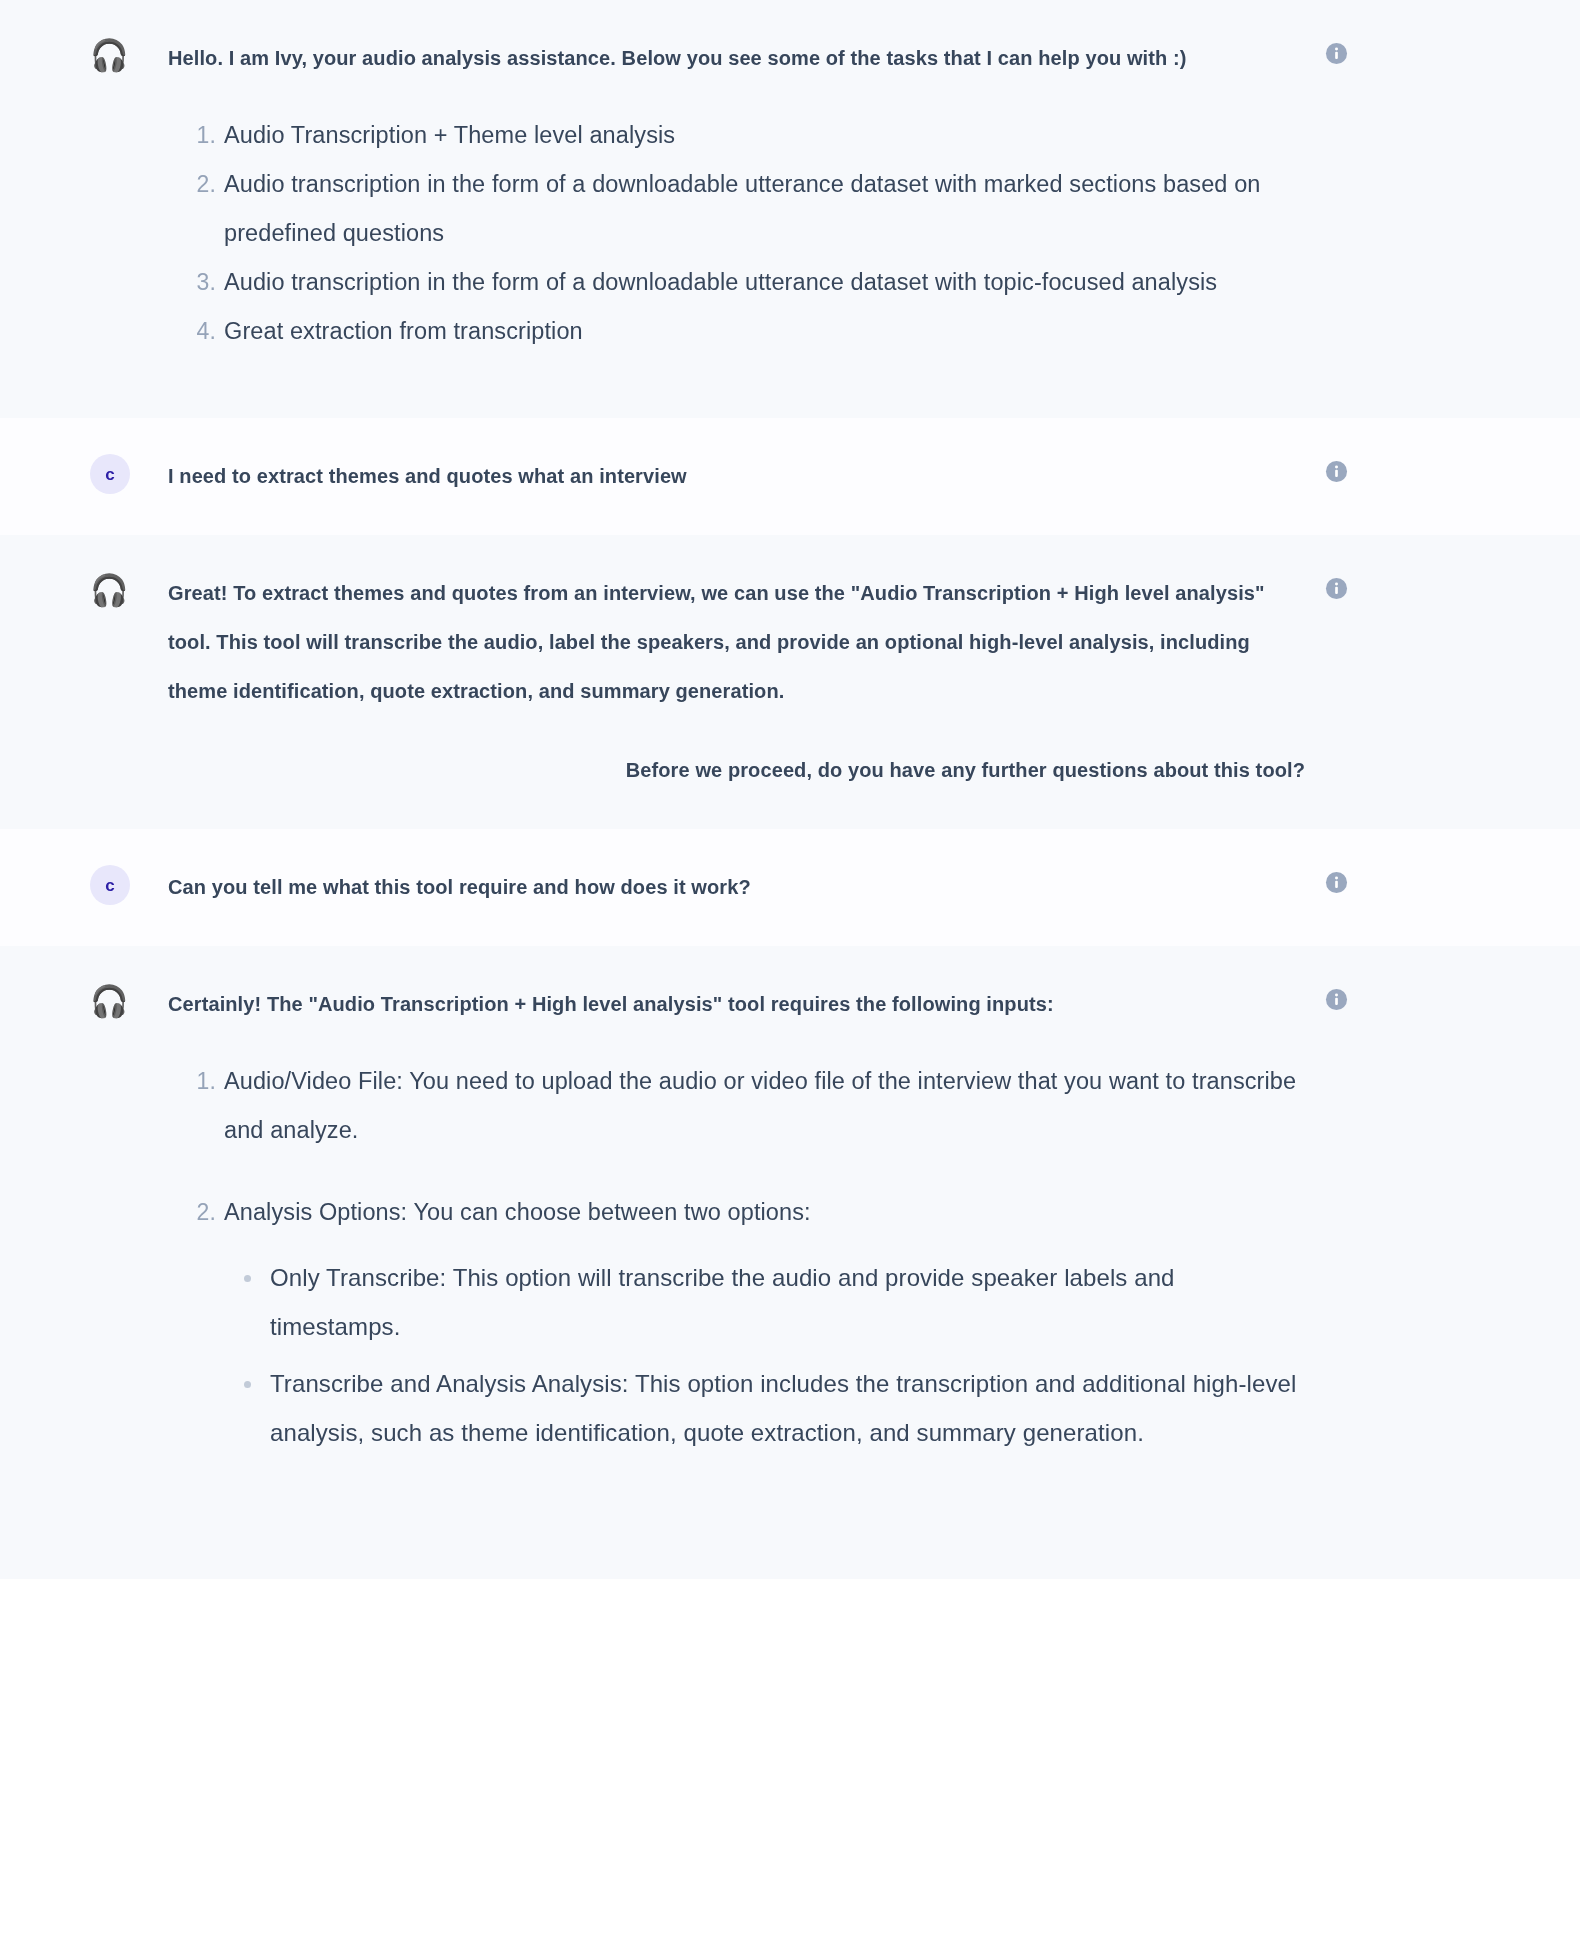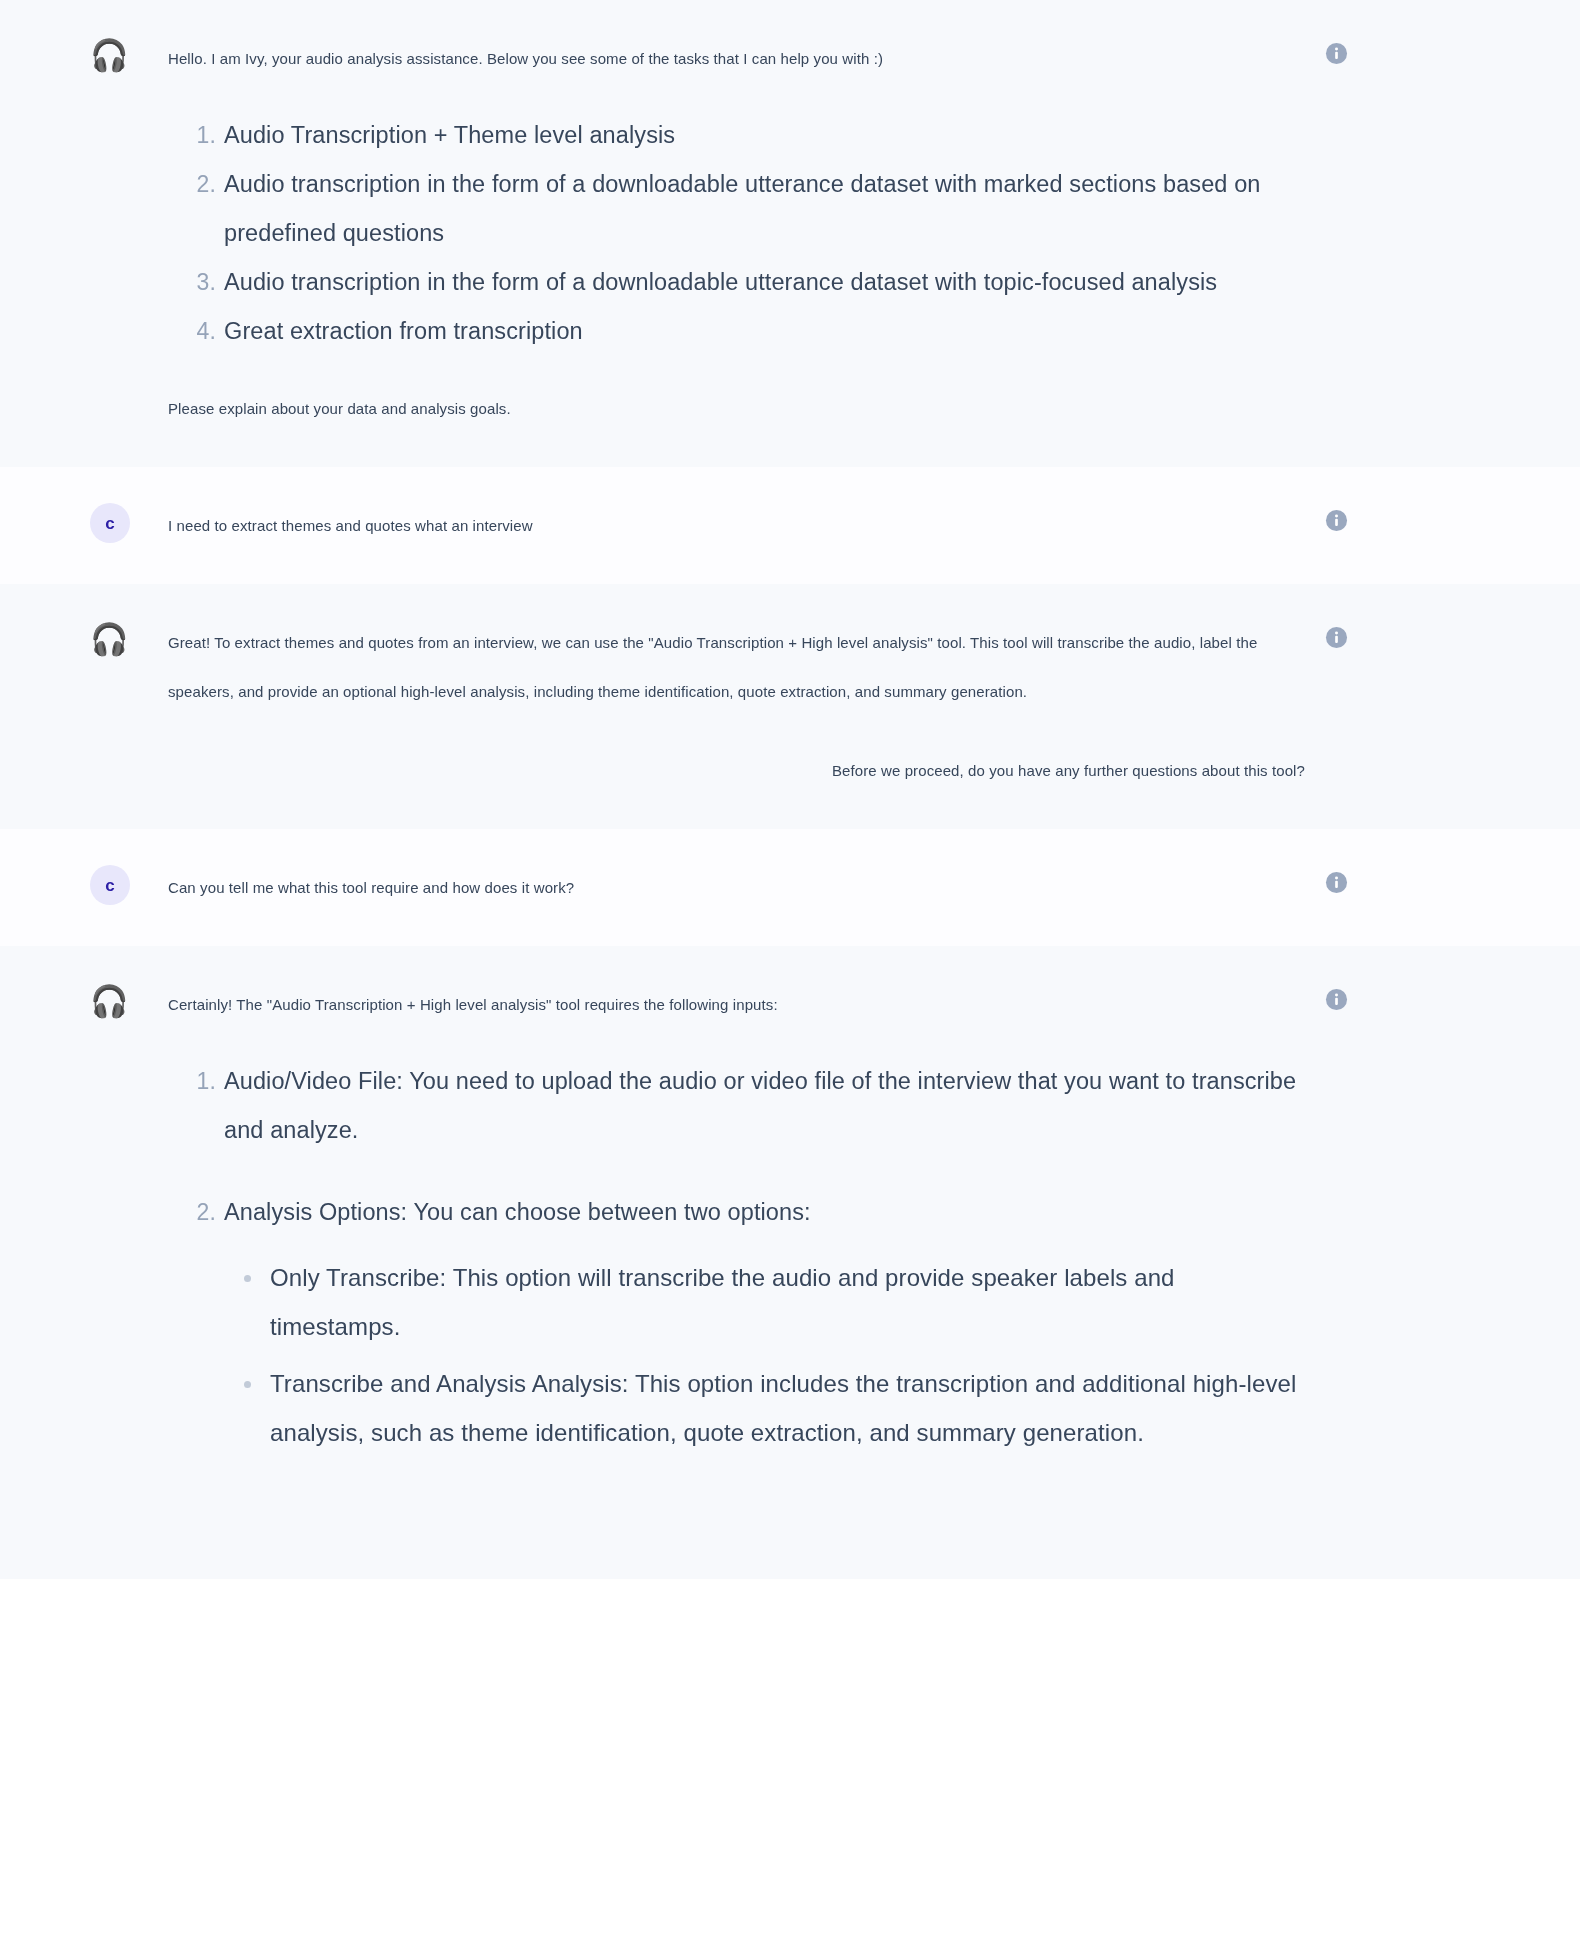--- a/index.html
+++ b/index.html
@@ -92,24 +92,25 @@
 
   .info-icon {
     width: 23px;
     height: 23px;
     display: block;
     cursor: pointer;
   }
 
   p.body-text {
     margin: 0;
-    font-size: 15px;
+    font-size: 20px;
     line-height: 49px;
     color: #37465b;
     letter-spacing: 0.1px;
+    font-weight: bold;
   }
   p.body-text + p.body-text {
     margin-top: 30px;
     text-align: right;
   }
 
   ol.num-list {
     margin: 28px 0 28px 0;
     padding: 0 0 0 56px;
     list-style: none;
@@ -181,21 +182,20 @@
         <span class="avatar-emoji">🎧</span>
       </div>
       <div class="content-cell">
         <p class="body-text">Hello. I am Ivy, your audio analysis assistance. Below you see some of the tasks that I can help you with :)</p>
         <ol class="num-list">
           <li>Audio Transcription + Theme level analysis</li>
           <li>Audio transcription in the form of a downloadable utterance dataset with marked sections based on predefined questions</li>
           <li>Audio transcription in the form of a downloadable utterance dataset with topic-focused analysis</li>
           <li>Great extraction from transcription</li>
         </ol>
-        <p class="body-text">Please explain about your data and analysis goals.</p>
       </div>
       <div class="info-cell">
         <svg class="info-icon" viewBox="0 0 24 24">
           <circle cx="12" cy="12" r="11" fill="#9aa8bf"></circle>
           <circle cx="12" cy="7.2" r="1.55" fill="#ffffff"></circle>
           <rect x="10.6" y="10.2" width="2.8" height="7.6" rx="1.1" fill="#ffffff"></rect>
         </svg>
       </div>
     </div>
   </div>

